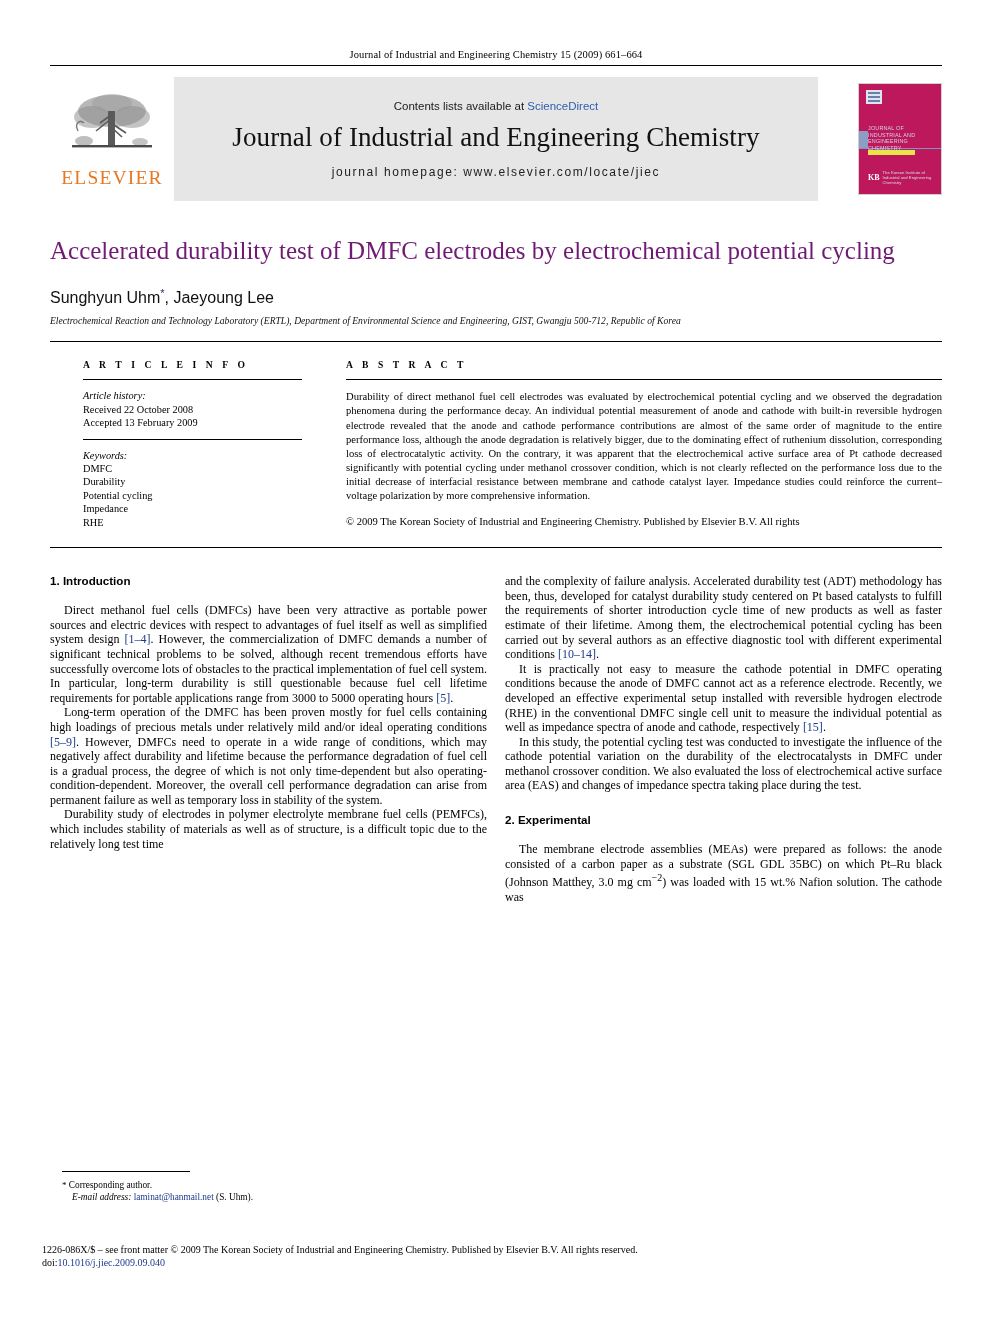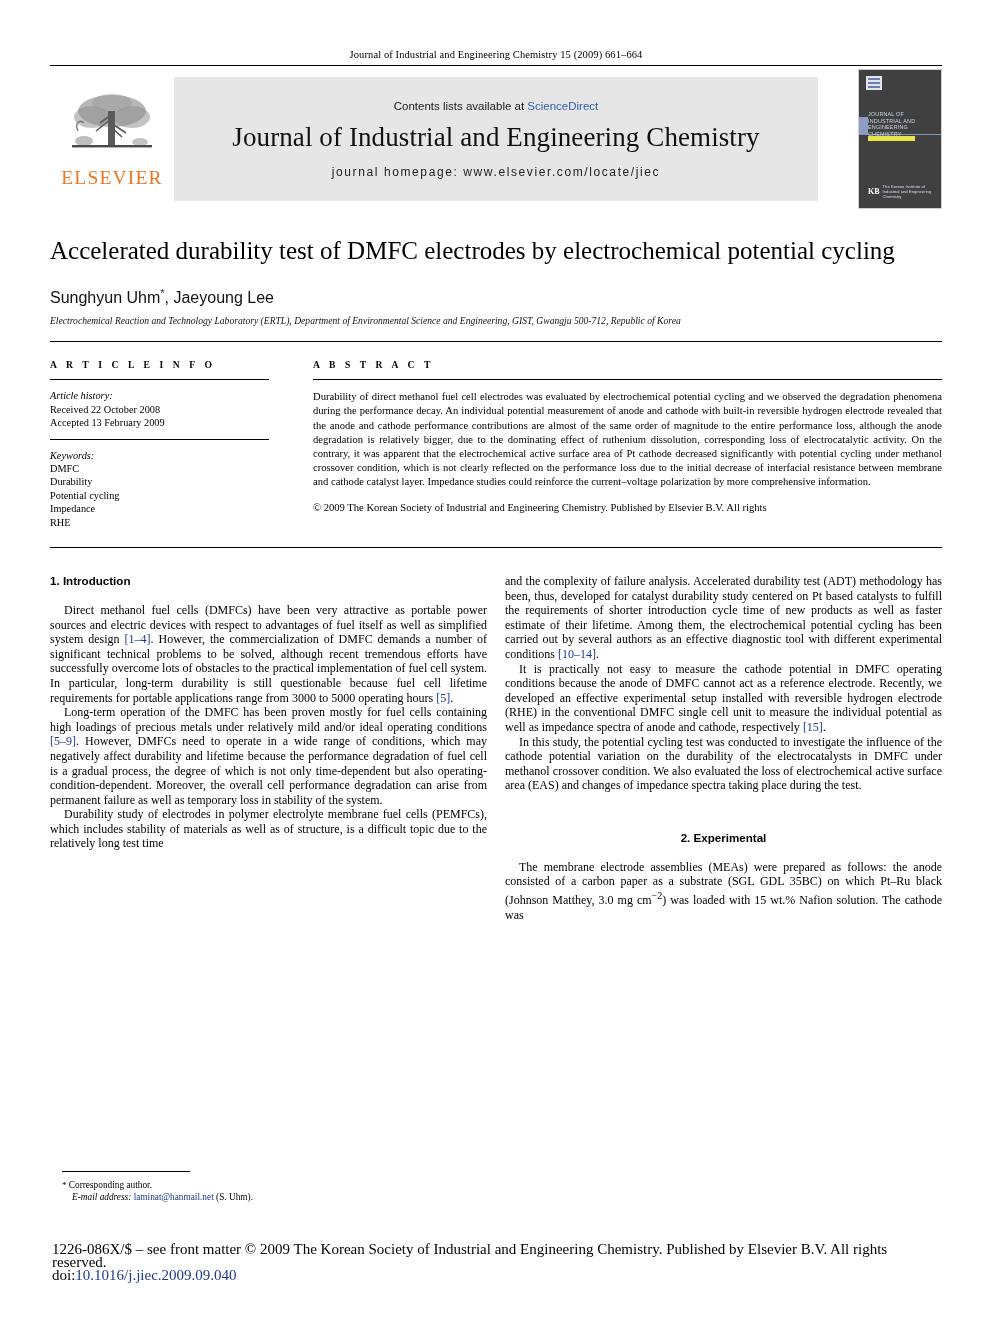--- a/index.html
+++ b/index.html
@@ -32,45 +32,45 @@
   .contents-line .sd { color:#2f5fae; }
   .journal-name { font-family:"Liberation Serif", serif; font-size:27px; color:#111; margin:10px 0 12px 0; letter-spacing:.1px; }
   .homepage { font-family:"Liberation Sans", sans-serif; font-size:12px; letter-spacing:1.6px; color:#222; margin-bottom:4px; }
 
   
   .elsevier-logo { width:110px; text-align:center; }
   .elsevier-word { font-family:"Liberation Serif", serif; color:#e87722; font-size:19.5px; letter-spacing:1.2px; margin-top:2px;text-align:center; }
 
   
   .cover {
-    width:84px; height:140px; background:#404040; position:relative;
+    width:84px; height:112px; background:#be185d; position:relative;
     border:1px solid #cfcfcf; box-sizing:border-box; overflow:hidden;
   }
   .cover-badge { position:absolute; left:7px; top:6px; width:16px; height:14px; background:#dfe4ef; }
   .cover-badge i { display:block; height:2px; background:#6c7fa8; margin:2px 2px 0 2px; }
   .cover-title { position:absolute; left:9px; top:41px; right:10px; font-family:"Liberation Sans", sans-serif;
                  font-size:5.4px; line-height:6.6px; color:#cbd4e8; letter-spacing:.2px; text-transform:uppercase; }
   .cover-band { position:absolute; left:9px; top:66px; width:47px; height:5px; background:#e8e44a; }
   .cover-rule { position:absolute; left:0; top:64px; width:100%; height:1px; background:#7f93c1; }
   .cover-tab { position:absolute; left:0; top:47px; width:9px; height:17px; background:#8d9dc4; }
   .cover-foot { position:absolute; left:9px; bottom:9px; right:8px; display:flex; align-items:center; gap:3px; }
   .cover-foot .kb { font-family:"Liberation Serif", serif; font-size:8px; color:#fff; font-weight:bold; }
   .cover-foot .kbtxt { font-family:"Liberation Sans", sans-serif; font-size:4.2px; line-height:5px; color:#d6ddec; }
 
   
   .titleblock { margin-top:34px; }
-  h1.article-title { font-family:"Liberation Serif", serif; font-size:25px; font-weight:normal; line-height:31px; margin:0; color:#000000; }
+  h1.article-title { font-family:"Liberation Serif", serif; font-size:25px; font-weight:normal; line-height:31px; margin:0; color:#701a75; }
   .authors { font-family:"Liberation Sans", sans-serif; font-size:16px; margin:21px 0 0 0; color:#111; }
   .authors sup { color:#1c2f6b; font-size:11px; }
   .affil { font-family:"Liberation Serif", serif; font-style:italic; font-size:9.6px; margin-top:8px; color:#111; }
 
   .rule-thin { border-top:0.9px solid #000; margin-top:15px; }
 
   
-  .infoabs { display:flex; margin-top:0; }
+  .infoabs { display:flex; margin-top:0;margin-left:33px; }
   .col-info { width:245px; flex:0 0 245px; padding-right:26px; box-sizing:border-box; }
   .col-abs { flex:1 1 auto; padding-left:18px; box-sizing:border-box; }
   .sec-head { font-family:"Liberation Serif", serif; font-size:9.6px; font-weight:bold; letter-spacing:3.6px;
               padding:17px 0 9px 0; }
   .sec-rule { border-top:0.9px solid #000; }
 
   .info-body { padding-top:9px; font-family:"Liberation Serif", serif; font-size:10.3px; line-height:13.4px; }
   .info-body .lbl { font-style:italic; }
   .kw-rule { border-top:0.9px solid #000; margin:9px 0 0 0; }
 
@@ -78,37 +78,37 @@
                    text-align:justify; }
   .copyright { margin-top:2px; text-align:justify; }
   .copyright .end { display:block; text-align:right; }
 
   
   .rule-body { border-top:0.9px solid #000; margin-top:18px; }
   .columns { display:flex; margin-top:26px; }
   .col { width:437px; flex:0 0 437px; }
   .col.right { margin-left:18px; }
   h2.sec { font-family:"Liberation Sans", sans-serif; font-size:11.6px; font-weight:bold; margin:0 0 16px 0; }
-  h2.sec.second { margin-top:38px;text-align:center; }
+  h2.sec.second { margin-top:20px; }
   p.body { font-family:"Liberation Serif", serif; font-size:12px; line-height:14.6px; text-align:justify;
            margin:0; text-indent:14px; }
   p.body + p.body { margin-top:0; }
   a.ref, .ref { color:#1b3a8c; text-decoration:none; }
 
   
   .footnote-wrap { position:absolute; left:62px; top:1171px; width:437px; }
   .footnote-rule { width:128px; border-top:0.9px solid #000; margin-bottom:7px; }
   .footnote { font-family:"Liberation Serif", serif; font-size:9.3px; line-height:12px; }
   .footnote .star { font-size:9px; }
   .footnote .ital { font-style:italic; }
   .mail { color:#1b3a8c; }
 
   
-  .pagefoot { position:absolute; left:52px; top:1243px; width:892px;
-              font-family:"Liberation Serif", serif; font-size:15px; line-height:13px; }
+  .pagefoot { position:absolute; left:42px; top:1243px; width:892px;
+              font-family:"Liberation Serif", serif; font-size:10px; line-height:13px; }
   .doi { color:#1b3a8c; }
 </style>
 </head>
 <body>
 
 <div class="page">
 
   <div class="runhead">Journal of Industrial and Engineering Chemistry 15 (2009) 661–664</div>
   <div class="runhead-rule"></div>
 

